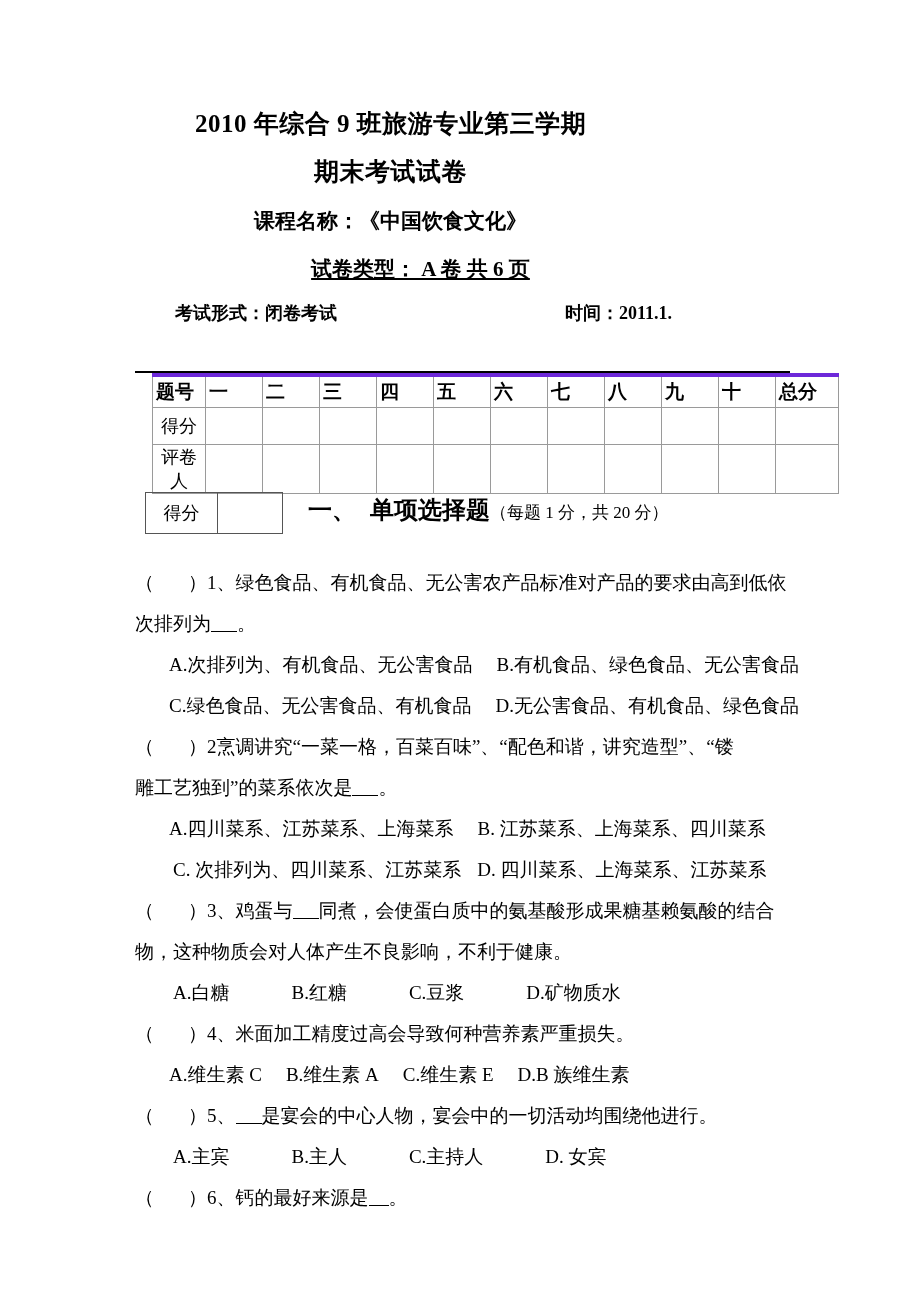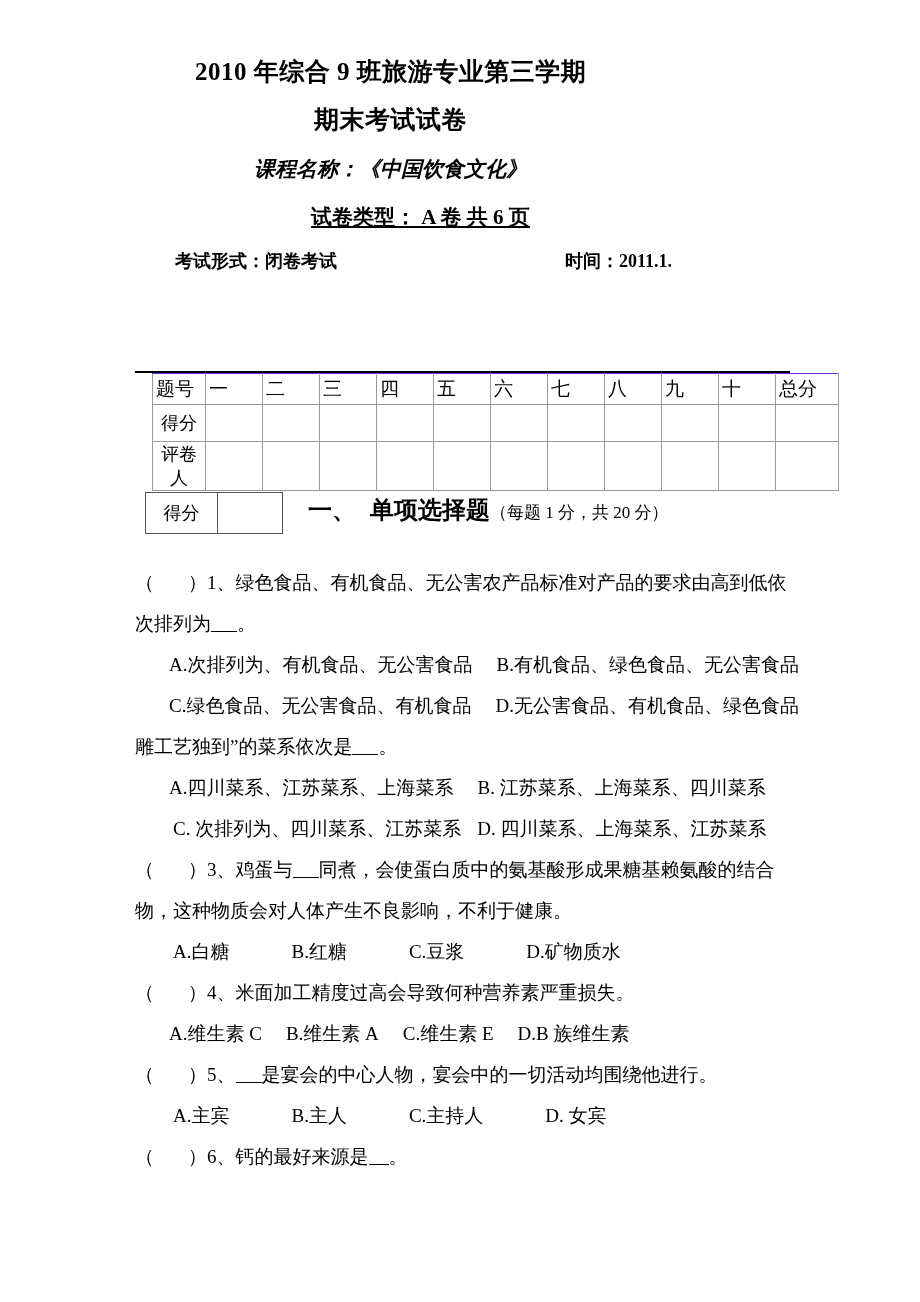--- a/index.html
+++ b/index.html
@@ -14,21 +14,21 @@
     font-family: "Liberation Serif", "DejaVu Serif", serif;
     color: #000000;
     overflow: hidden;
   }
   .page {
     position: absolute;
     left: 0; top: 0;
     width: 771px;
     height: 1302px;
     box-sizing: border-box;
-    padding: 52px 125px 0 135px;
+    padding: 104px 125px 0 135px;
   }
 
   
   .doc-title {
     text-align: center;
     font-weight: bold;
     font-size: 25px;
     line-height: 40px;
     letter-spacing: 0.5px;
   }
@@ -39,21 +39,20 @@
     line-height: 40px;
     margin-top: 8px;
     letter-spacing: 0.5px;
   }
   .course-line {
     text-align: center;
     font-weight: bold;
     font-size: 21px;
     line-height: 34px;
     margin-top: 12px;
-    font-style: italic;
   }
   .papertype-line {
     text-align: center;
     font-weight: bold;
     font-size: 21px;
     line-height: 34px;
     margin-top: 14px;
     padding-left: 60px;
     text-decoration: underline;
   }
@@ -99,24 +98,24 @@
     table-layout: fixed;
   }
   table.score-table td {
     border: 1px solid #9a9a9a;
     height: 36px;
     font-size: 18px;
     padding: 0 3px;
     vertical-align: middle;
   }
   table.score-table tr.head td {
-    font-weight: normal;
+    font-weight: bold;
     font-size: 19px;
     height: 30px;
-    border-top: 1px solid #6d28d9;
+    border-top: 4px solid #6d28d9;
     text-align: left;
   }
   table.score-table td.lab {
     width: 46px;
     text-align: center;
   }
   table.score-table tr.head td.lab {
     text-align: left;
   }
   table.score-table td.cell {
@@ -313,20 +312,23 @@
   <div class="cont-line">
     <span>次排列为</span><span class="blank-u"></span><span>。</span>
   </div>
   <div class="opt-line">
     <span>A.次排列为、有机食品、无公害食品</span><span class="optgap-md"></span><span>B.有机食品、绿色食品、无公害食品</span>
   </div>
   <div class="opt-line">
     <span>C.绿色食品、无公害食品、有机食品</span><span class="optgap-md"></span><span>D.无公害食品、有机食品、绿色食品</span>
   </div>
 
+  <div class="q-line">
+    <span class="paren">（</span><span class="gap"></span><span class="paren">）</span><span>2</span><span>烹调讲究“一菜一格，百菜百味”、“配色和谐，讲究造型”、“镂</span>
+  </div>
   <div class="cont-line">
     <span>雕工艺独到”的菜系依次是</span><span class="blank-u"></span><span>。</span>
   </div>
   <div class="opt-line">
     <span>A.四川菜系、江苏菜系、上海菜系</span><span class="optgap-md"></span><span>B. 江苏菜系、上海菜系、四川菜系</span>
   </div>
   <div class="opt-line pad2">
     <span>C. 次排列为、四川菜系、江苏菜系</span><span class="optgap-sm"></span><span>D. 四川菜系、上海菜系、江苏菜系</span>
   </div>
 

